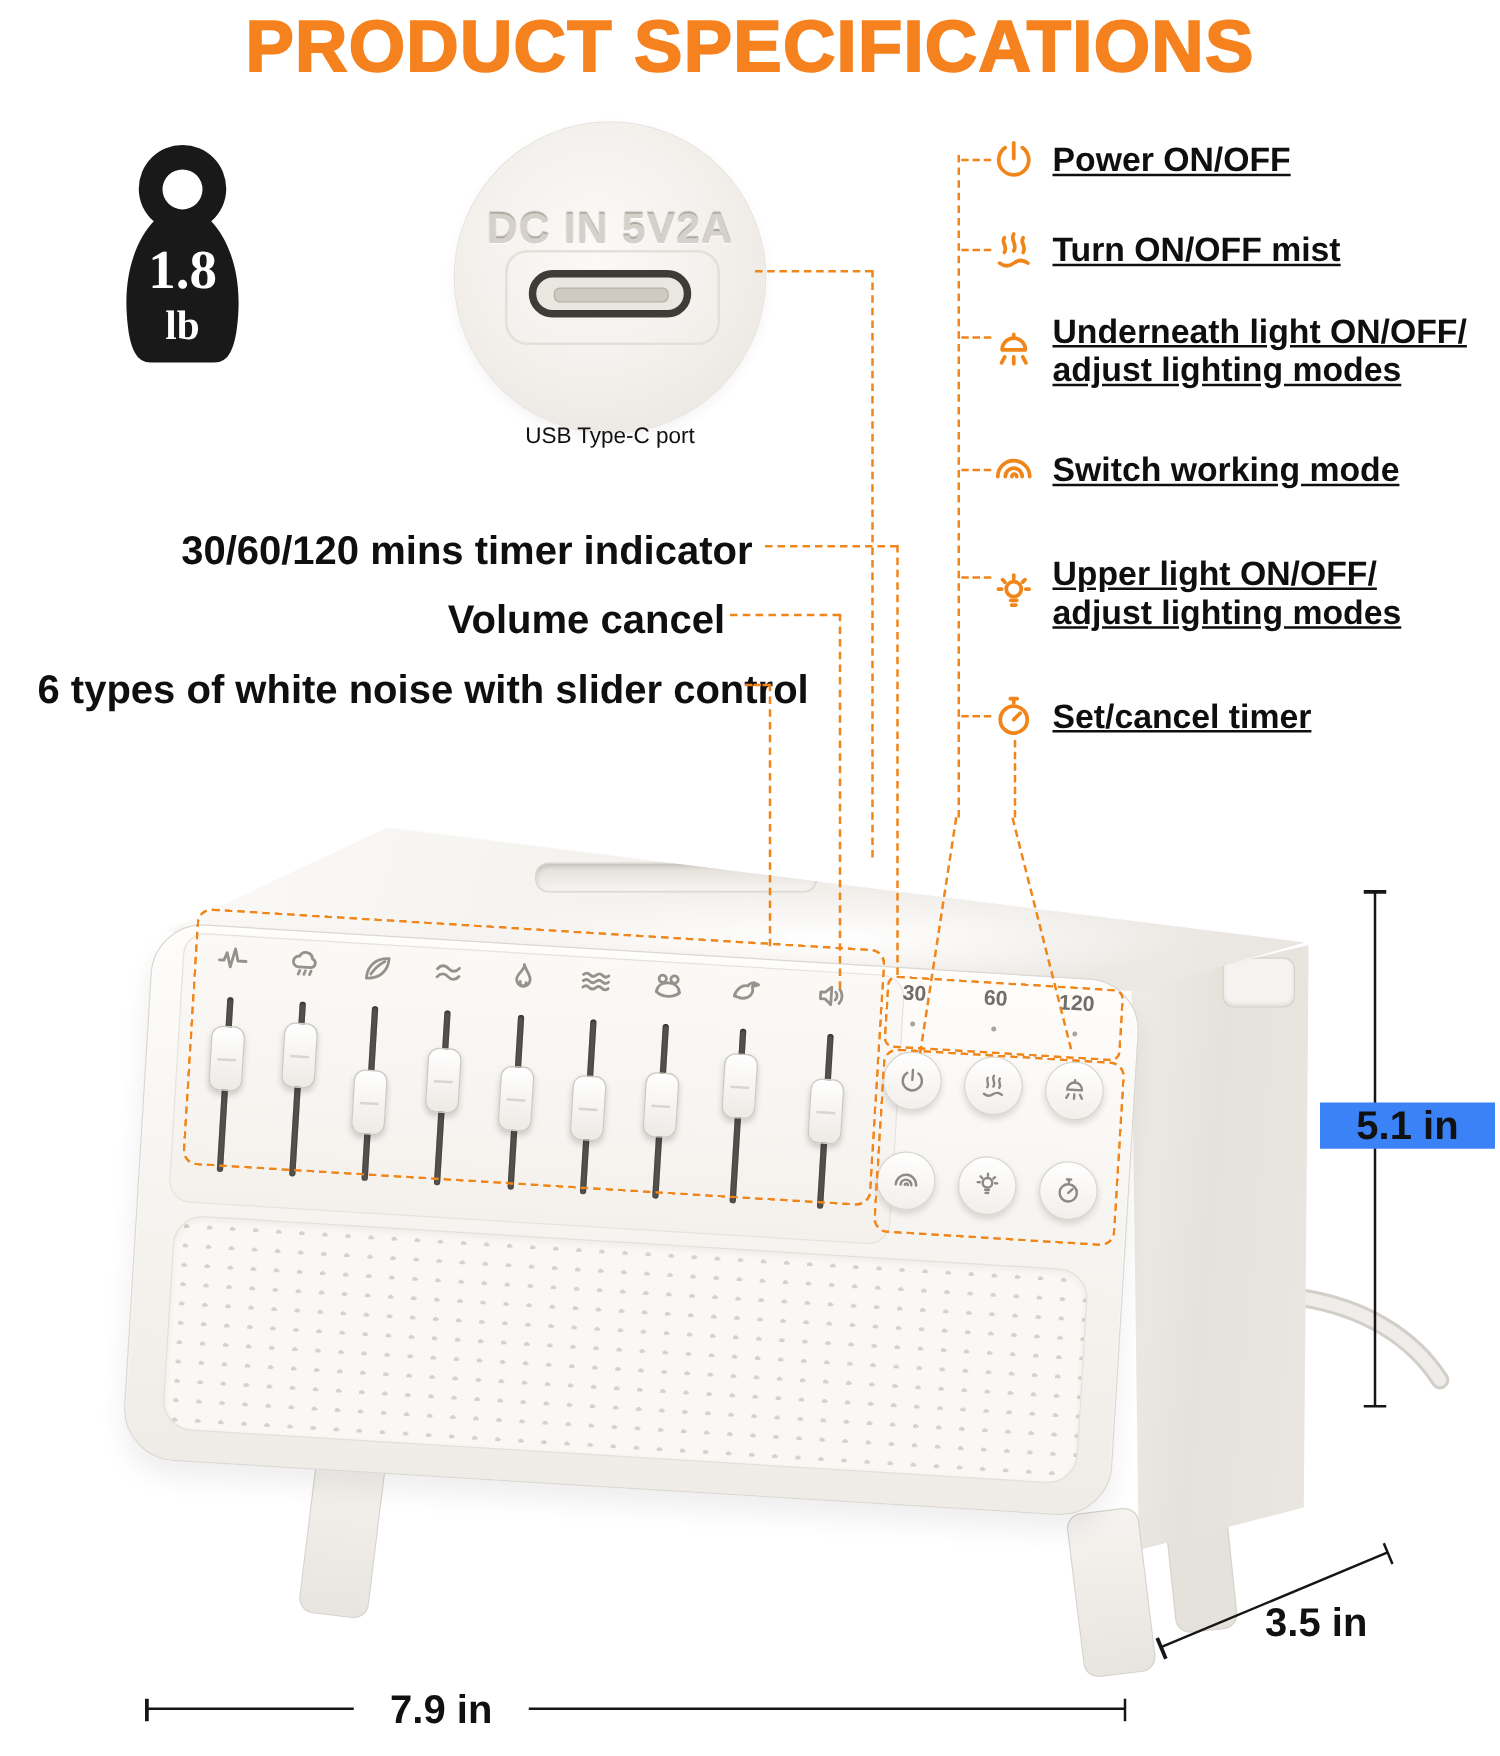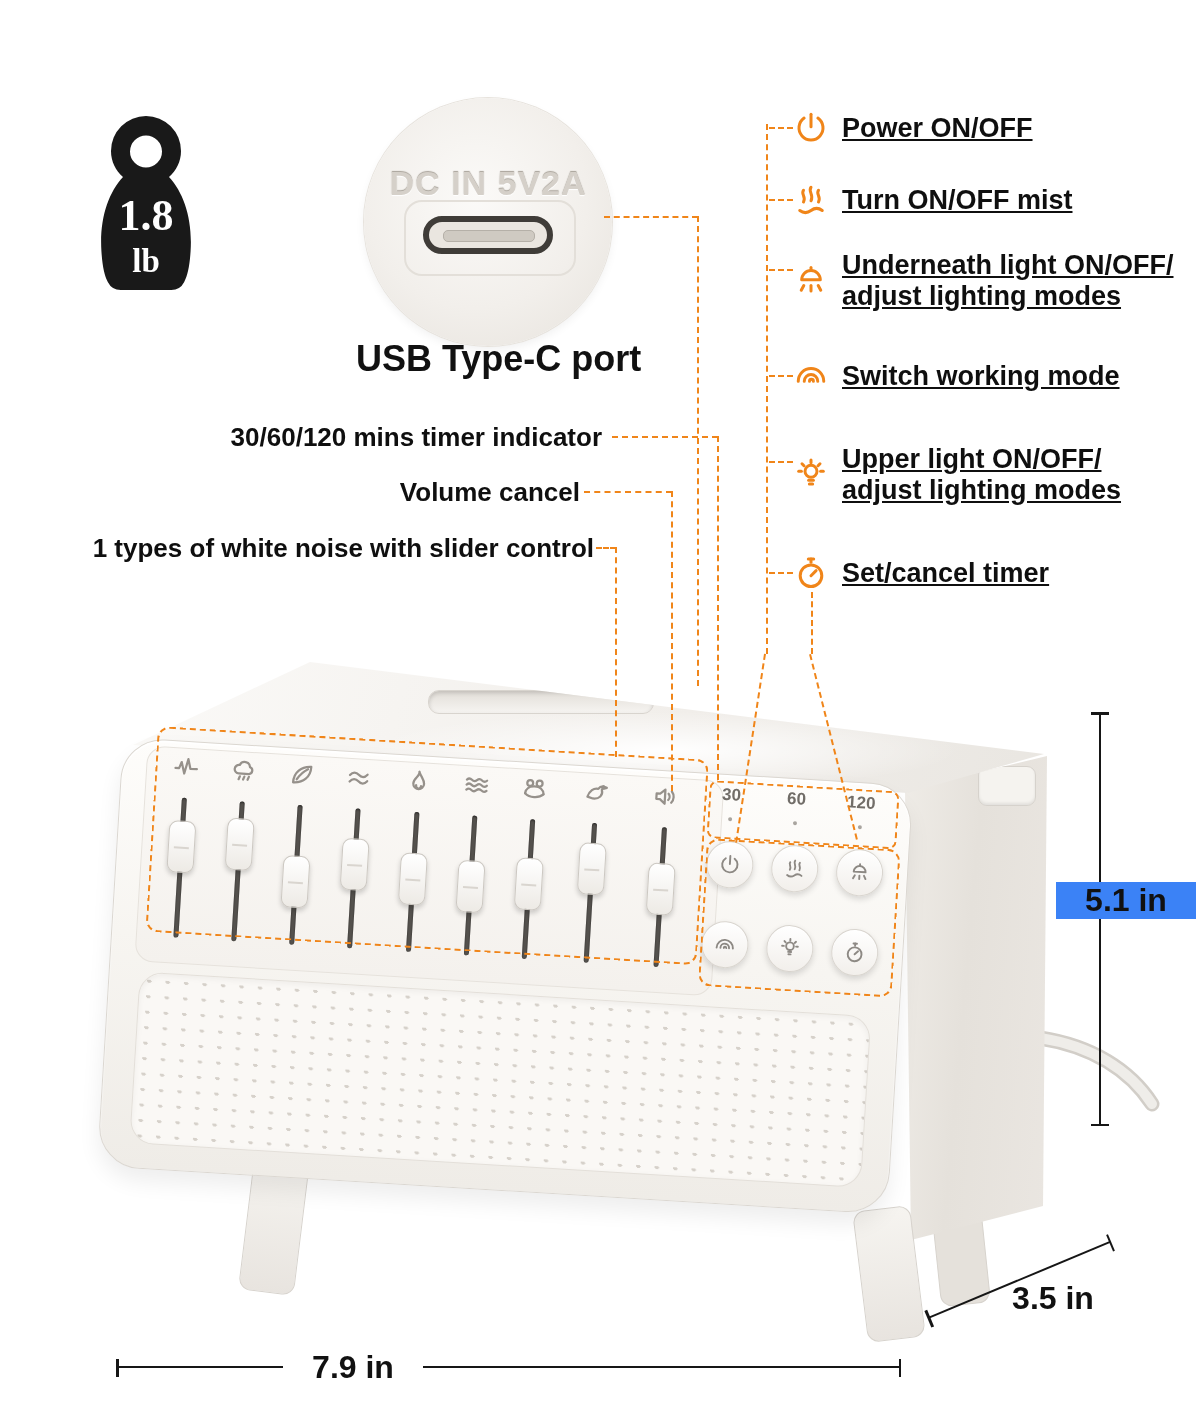--- a/index.html
+++ b/index.html
@@ -26,24 +26,24 @@
   .usb-emboss{position:absolute;left:0;top:66px;width:100%;text-align:center;
       font-size:34px;font-weight:bold;letter-spacing:1px;color:#d5d0c9;white-space:nowrap;
       text-shadow:0 1px 1px #ffffff, 0 -1px 1px #a8a299;}
   .usb-recess{position:absolute;left:40px;top:102px;width:168px;height:72px;border-radius:18px;
       border:2px solid #e3dfd9;}
   .usb-port{position:absolute;left:59px;top:118px;width:130px;height:38px;border-radius:19px;
       border:6px solid #3f3c38;background:#eae6e0;box-sizing:border-box;}
   .usb-tongue{position:absolute;left:14px;top:8px;width:90px;height:10px;border-radius:5px;
       background:#cfcac2;border:1px solid #b5b0a8;}
   .usb-label{position:absolute;left:356px;top:338px;width:264px;text-align:center;
-      font-size:36px;font-weight:bold;white-space:nowrap;}
-
-  
-  .callout{position:absolute;font-size:26px;font-weight:bold;color:#0f0f0f;
+      font-size:18px;font-weight:normal;white-space:nowrap;}
+
+  
+  .callout{position:absolute;font-size:32px;font-weight:bold;color:#0f0f0f;
            text-align:right;white-space:nowrap;}
 
   
   .feat{position:absolute;left:793px;display:flex;align-items:center;gap:13px;}
   .fico{width:36px;height:36px;color:#F08519;flex:0 0 auto;}
   .ftxt{font-size:27px;font-weight:bold;line-height:31px;color:#0f0f0f;white-space:nowrap;text-decoration:underline;}
 
   
   .top-face{position:absolute;left:118px;top:650px;width:940px;height:152px;
       clip-path:polygon(15px 95px,192px 12px,926px 104px,790px 143px);
@@ -186,41 +186,42 @@
         <path d="M18 6.2l2.9 1.1-2.5 1"></path>
       </symbol>
       <symbol id="i-volume" viewBox="0 0 24 24" fill="none" stroke="currentColor" stroke-width="2" stroke-linecap="round" stroke-linejoin="round">
         <path d="M3.2 9.6v4.8h3.2l4.4 3.9V5.7L6.4 9.6z"></path>
         <path d="M13.8 9.2a4.2 4.2 0 0 1 0 5.6"></path>
           <path d="M16.6 7a7.6 7.6 0 0 1 0 10"></path>
       </symbol>
     </defs>
   </svg>
 
+  <div class="title">PRODUCT SPECIFICATIONS</div>
 
   <div class="weight">
     <svg width="148" height="190" viewBox="0 0 148 190">
       <path d="M74 6a35 35 0 0 1 35 35c0 10.5-4.7 19.8-12 26 14.8 16 23.6 42 21.6 74-1 15.5-3 24.5-6.4 31a14.5 14.5 0 0 1-13 8H48.8a14.5 14.5 0 0 1-13-8c-3.4-6.5-5.4-15.5-6.4-31-2-32 6.8-58 21.6-74-7.3-6.2-12-15.5-12-26A35 35 0 0 1 74 6zm0 19.5a16 16 0 1 0 0 32 16 16 0 0 0 0-32z" fill="#191919" fill-rule="evenodd"></path>
     </svg>
     <div class="wv">1.8</div>
     <div class="wu">lb</div>
   </div>
 
   <div class="usb-circle">
     <div class="usb-emboss">DC IN 5V2A</div>
     <div class="usb-recess"></div>
     <div class="usb-port">
       <div class="usb-tongue"></div>
     </div>
   </div>
   <div class="usb-label">USB Type-C port</div>
 
   <div class="callout" style="left:140px;top:422px;width:462px">30/60/120 mins timer indicator</div>
   <div class="callout" style="left:350px;top:477px;width:230px">Volume cancel</div>
-  <div class="callout" style="left:30px;top:533px;width:564px">1 types of white noise with slider control</div>
+  <div class="callout" style="left:30px;top:533px;width:564px">6 types of white noise with slider control</div>
 
   <div class="feat" style="top:110px">
     <svg class="fico">
         <use href="#i-power"></use>
       </svg>
     <div class="ftxt">
         <div>Power ON/OFF</div>
       </div>
   </div>
   <div class="feat" style="top:182px">

